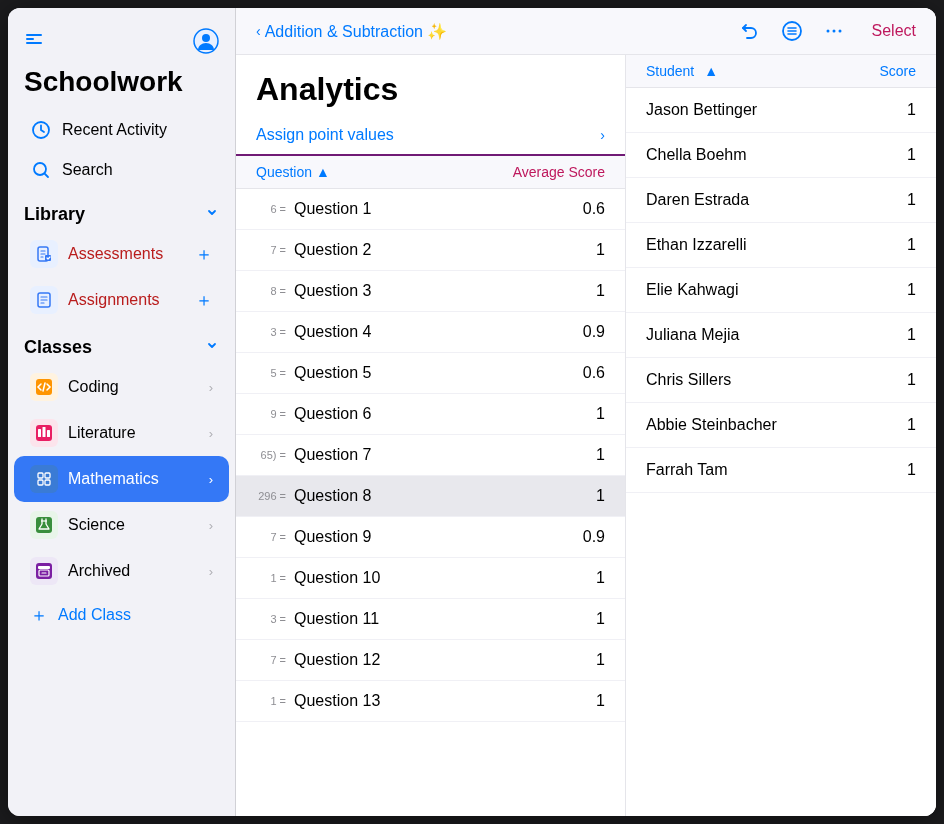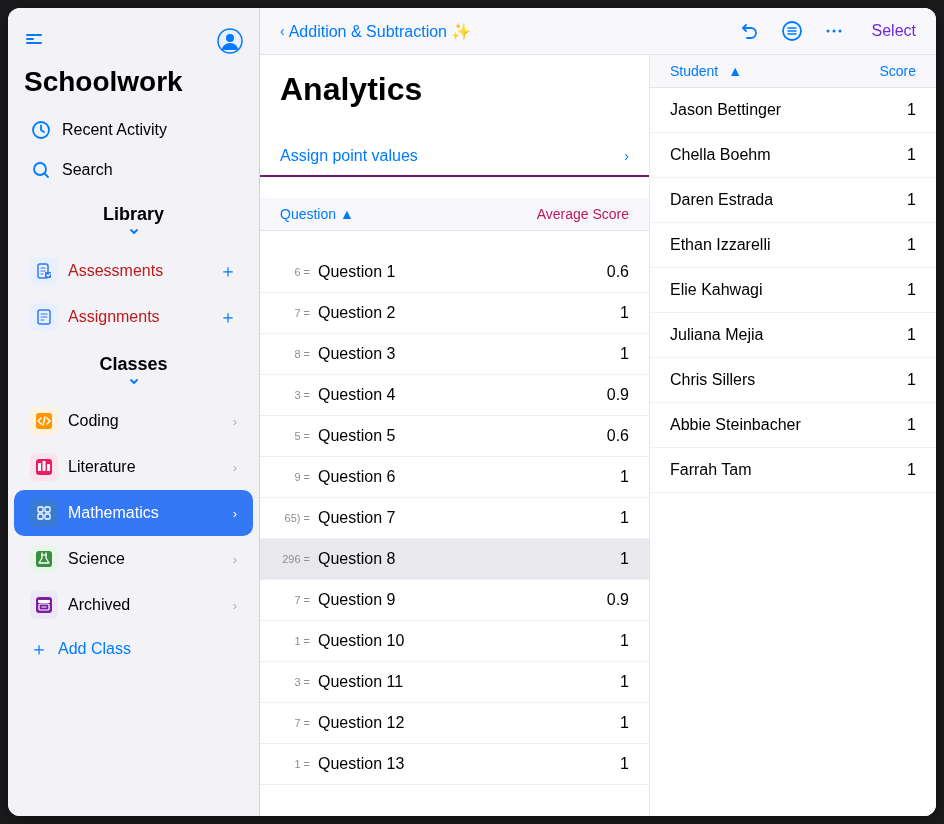--- a/index.html
+++ b/index.html
@@ -17,21 +17,21 @@
       flex: 1;
       background: #f2f2f7;
       border-radius: 12px;
       overflow: hidden;
       margin: 8px;
       box-shadow: 0 4px 30px rgba(0,0,0,0.5);
     }
 
     
     .sidebar {
-      width: 252px;
+      width: 228px;
       background: #f2f2f7;
       display: flex;
       flex-direction: column;
       padding: 16px 0;
       border-right: 1px solid #d1d1d6;
       overflow-y: auto;
     }
     .sidebar-top {
       display: flex;
       align-items: center;
@@ -74,21 +74,20 @@
     .sidebar-nav-item .nav-label {
       font-size: 16px;
       color: #000;
       flex: 1;
     }
     .section-header {
       display: flex;
       align-items: center;
       justify-content: space-between;
       padding: 14px 16px 6px 16px;
-      flex-direction: column;
     }
     .section-header-title {
       font-size: 18px;
       font-weight: 600;
       color: #000;
     }
     .section-chevron {
       color: #007aff;
       font-size: 14px;
     }
@@ -193,21 +192,21 @@
     .header-action-btn {
       color: #007aff;
       background: none;
       border: none;
       cursor: pointer;
       font-size: 18px;
       display: flex;
       align-items: center;
     }
     .select-btn {
-      color: #6d28d9;
+      color: #be185d;
       font-size: 16px;
       background: none;
       border: none;
       cursor: pointer;
       font-weight: 400;
       margin-left: 7px;
     }
 
     .content-area {
       display: flex;
@@ -215,21 +214,20 @@
       overflow: hidden;
     }
 
     
     .questions-panel {
       width: 390px;
       border-right: 1px solid #e5e5ea;
       display: flex;
       flex-direction: column;
       overflow: hidden;
-      gap: 21px;
     }
     .analytics-title {
       font-size: 32px;
       font-weight: 700;
       color: #000;
       padding: 16px 20px 8px 20px;
     }
     .assign-point-row {
       display: flex;
       align-items: center;

